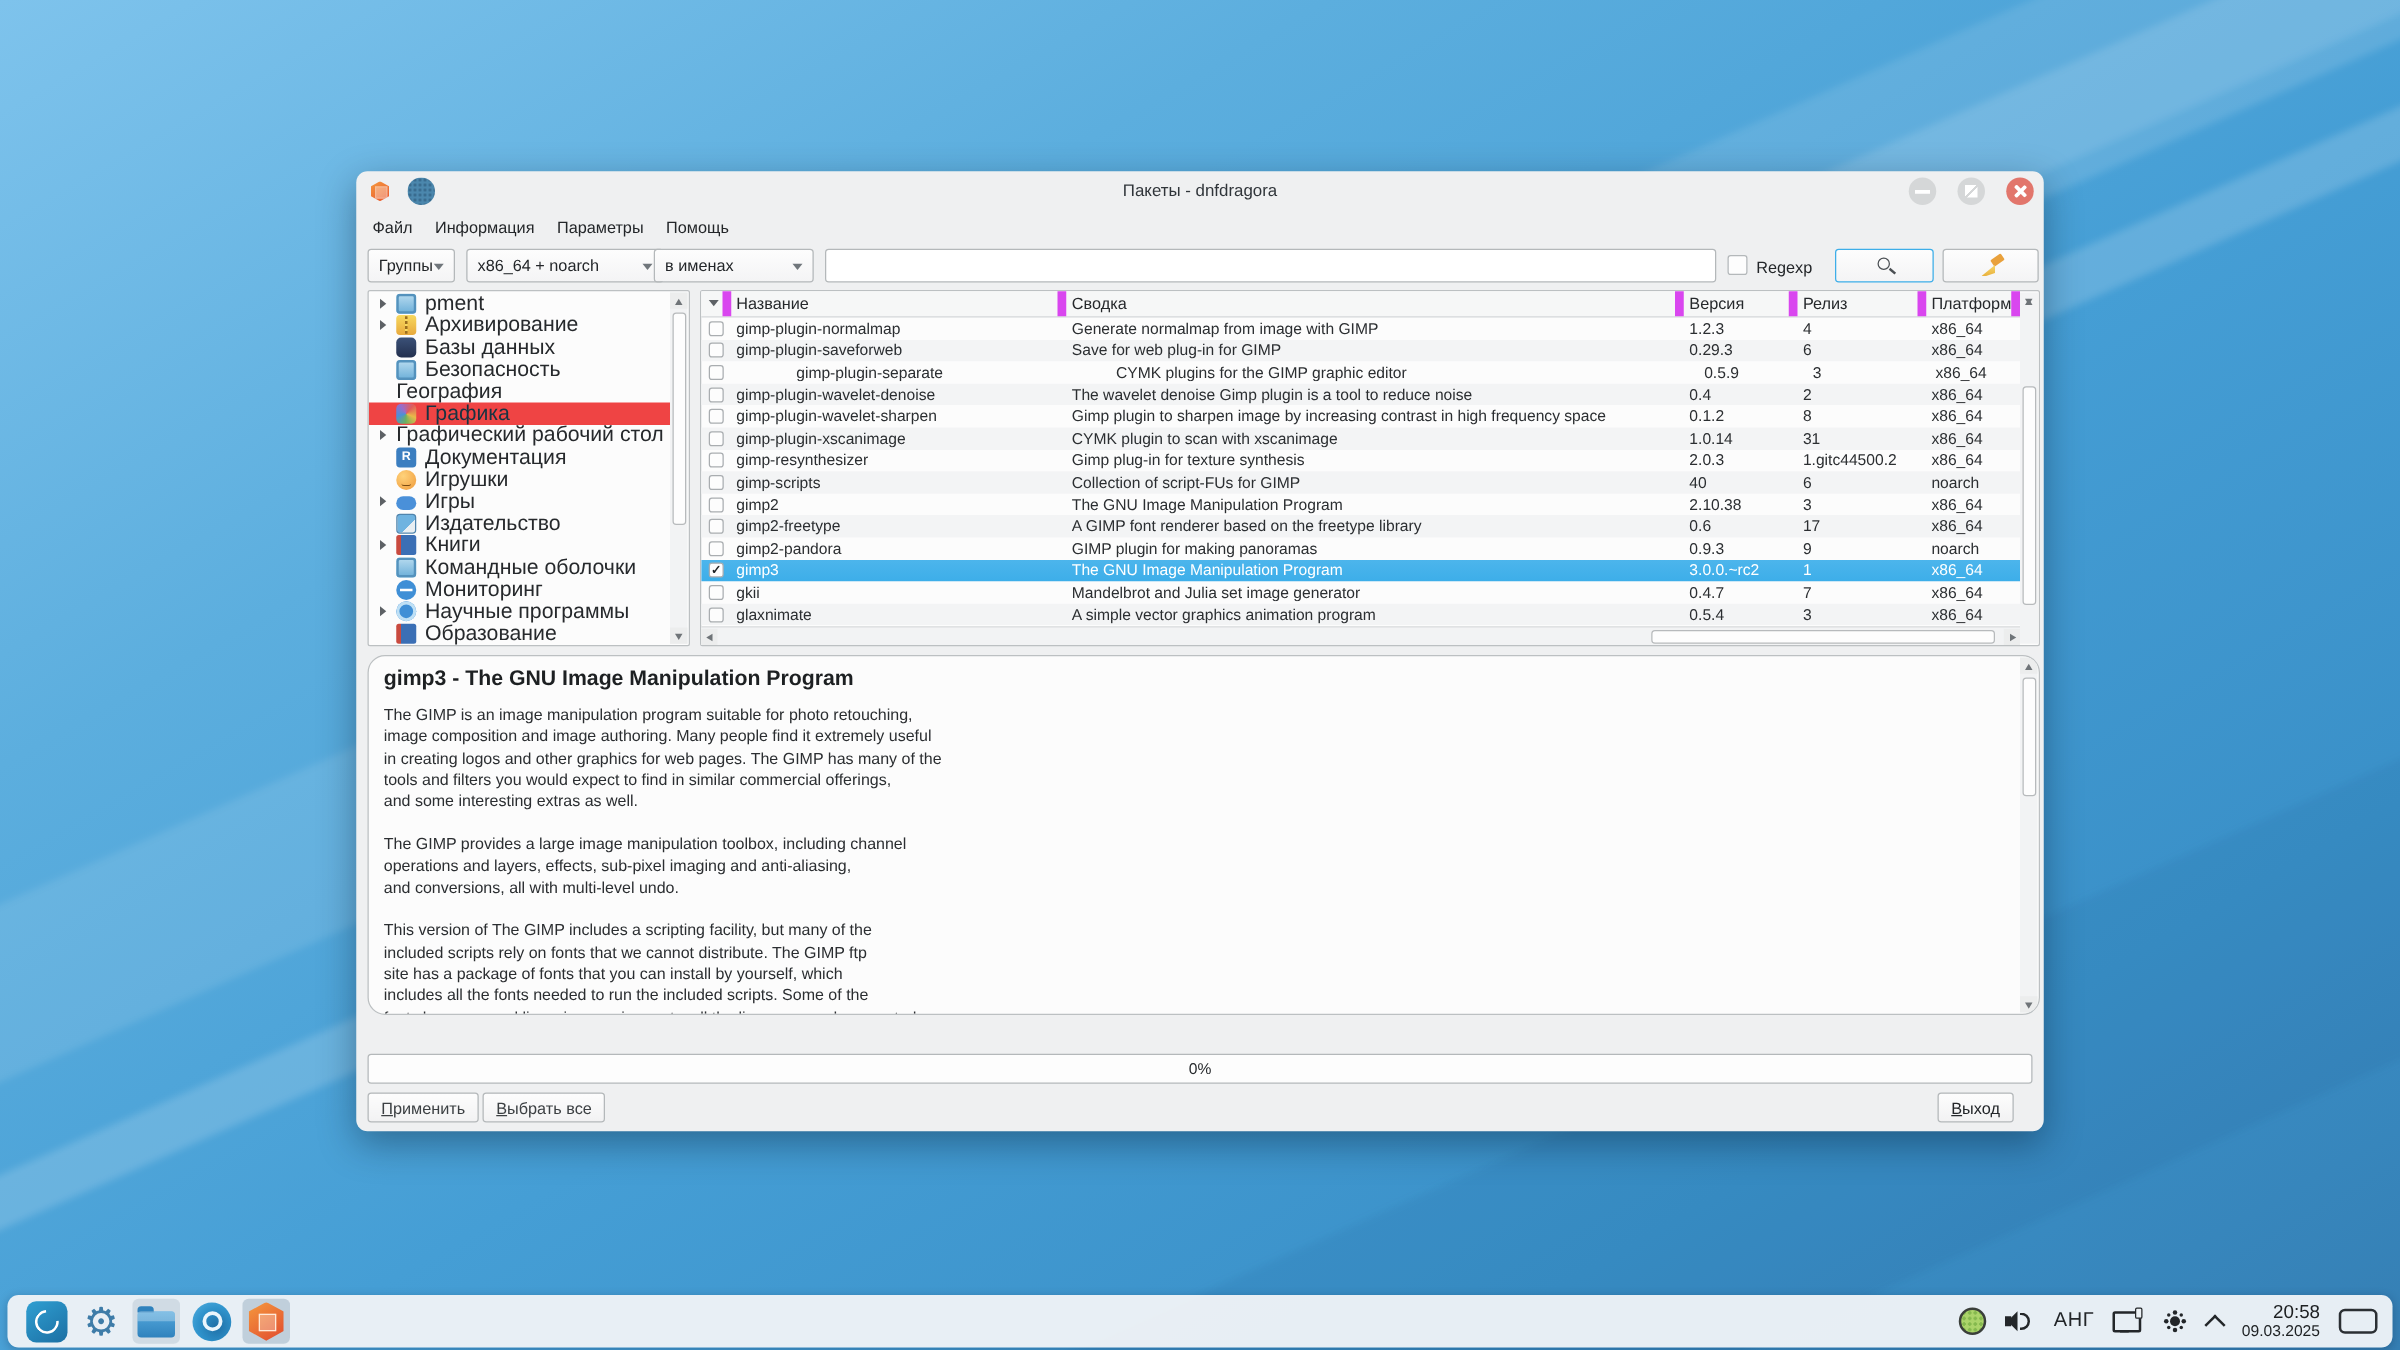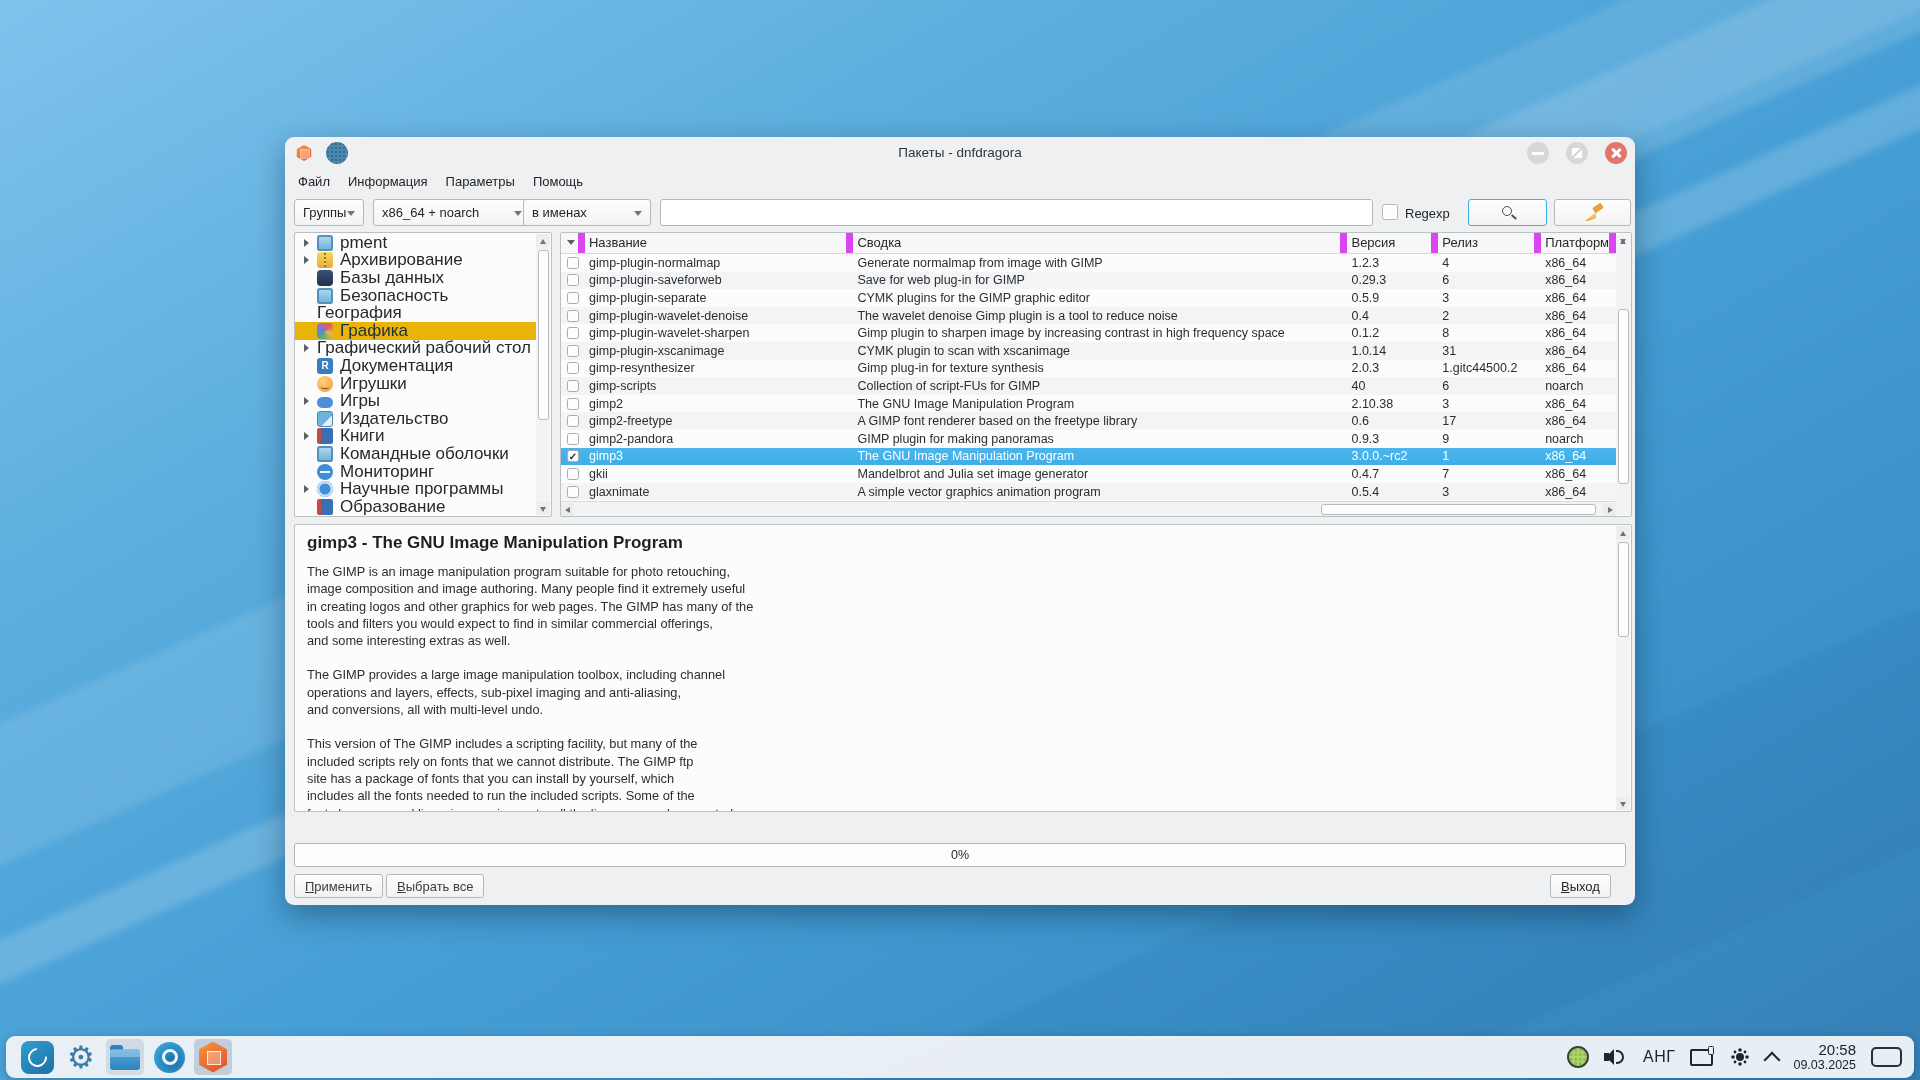--- a/index.html
+++ b/index.html
@@ -72,21 +72,21 @@
     background:#e9a13c; transform:rotate(-35deg); border-radius:1px; }
   .brush::after { content:""; position:absolute; left:0; bottom:0; width:11px; height:9px;
     background:linear-gradient(#f6d66b,#e9b13c); clip-path:polygon(0 100%,100% 0,100% 70%,30% 100%);}
 
   
   .tree { position:absolute; left:9px; top:95px; width:258px; height:285px;
     background:#fcfcfc; border:1px solid #bcc0c2; border-radius:2px; overflow:hidden; }
   .tree-inner { position:absolute; left:0; top:1px; right:14px; bottom:0; overflow:hidden; }
   .tree-item { display:flex; align-items:center; height:17.6px; font-size:17px; color:#26292c; }
   .tree-item .expcol { width:22px; flex:none; display:flex; justify-content:center; }
-  .tree-item.selected { background:#eab308; color:#173342; }
+  .tree-item.selected { background:#ef4444; color:#173342; }
   .expander { width:0; height:0; border-left:5px solid #5d6165;
     border-top:4.5px solid transparent; border-bottom:4.5px solid transparent; }
   .tico { width:16px; height:16px; flex:none; margin-right:7px; border-radius:3px; position:relative; }
   .tico-monitor   { background:linear-gradient(#aft,#fff); background:linear-gradient(#b9dcf0,#6aaed8); box-shadow:inset 0 0 0 2px #5492bd; }
   .tico-archive   { background:linear-gradient(#f7d95f,#e8a93c);}
   .tico-archive::after { content:""; position:absolute; left:7px; top:1px; width:2px; height:14px;
      background:repeating-linear-gradient(#9a6d1f 0 2px,#f7d95f 2px 4px); }
   .tico-database  { background:linear-gradient(#3b5178,#23304e); border-radius:4px; }
   .tico-graphics  { background:conic-gradient(from 40deg,#e05c5c,#e9b949,#6db15e,#4a90d9,#9b6bc9,#e05c5c); border-radius:4px; }
   .tico-docs      { background:#3b7ec0; color:#fff; font-size:10px; font-weight:bold;
@@ -137,21 +137,21 @@
   .pkg-hsb { position:absolute; left:0; right:15px; bottom:0; height:15px; background:#f2f3f4;
     border-top:1px solid #d9dbdd; }
   .pkg-hsb .sb-lf { position:absolute; left:0; top:1px; width:13px; height:13px; background:#eceded; }
   .pkg-hsb .sb-rt { position:absolute; right:0; top:1px; width:13px; height:13px; background:#eceded; }
   .hthumb { position:absolute; top:2px; height:11px; background:#fdfdfd;
     border:1px solid #b7babc; border-radius:3px; }
   .pkg-vsb { position:absolute; top:1px; bottom:1px; right:0; width:15px; background:#f2f3f4; }
 
   
   .desc { position:absolute; left:9px; top:387px; width:1338px; height:288px;
-    background:#fcfcfc; border:1px solid #bcc0c2; border-radius:2px; overflow:hidden; }
+    background:#fcfcfc; border:1px solid #bcc0c2; border-radius:14px; overflow:hidden; }
   .desc-inner { position:absolute; left:12px; top:8px; right:20px; bottom:0; overflow:hidden; }
   .desc-title { font-size:17px; font-weight:bold; color:#1d2022; margin-bottom:10px; }
   .desc p { font-size:12.8px; line-height:17.3px; color:#2b2e31; white-space:pre-line; margin-bottom:17px; }
 
   
   .progress { position:absolute; left:9px; top:706px; width:1332px; height:24px;
     background:#fdfdfd; border:1px solid #b4b8ba; border-radius:3px;
     display:flex; align-items:center; justify-content:center; font-size:12.5px; color:#26292c; }
   .pbtn { position:absolute; top:737px; height:24px; padding:0 10px;
     background:linear-gradient(#fdfdfd,#f2f2f3); border:1px solid #b4b8ba; border-radius:3px;
@@ -398,21 +398,21 @@
             <div class="td" style="width: 269px;">gimp-plugin-saveforweb</div>
             <div class="td" style="width: 495px;">Save for web plug-in for GIMP</div>
             <div class="td" style="width: 91px;">0.29.3</div>
             <div class="td" style="width: 103px;">6</div>
             <div class="td" style="width: 75px;">x86_64</div>
           </div>
           <div class="trow">
             <div class="cbcell">
               <div class="cb"></div>
             </div>
-            <div class="td" style="width: 269px;">gimp-plugin-separate</div>
+            <div class="td" style="width: 269px; margin-left: 48px;">gimp-plugin-separate</div>
             <div class="td" style="width: 495px;">CYMK plugins for the GIMP graphic editor</div>
             <div class="td" style="width: 91px;">0.5.9</div>
             <div class="td" style="width: 103px;">3</div>
             <div class="td" style="width: 75px;">x86_64</div>
           </div>
           <div class="trow alt">
             <div class="cbcell">
               <div class="cb"></div>
             </div>
             <div class="td" style="width: 269px;">gimp-plugin-wavelet-denoise</div>

